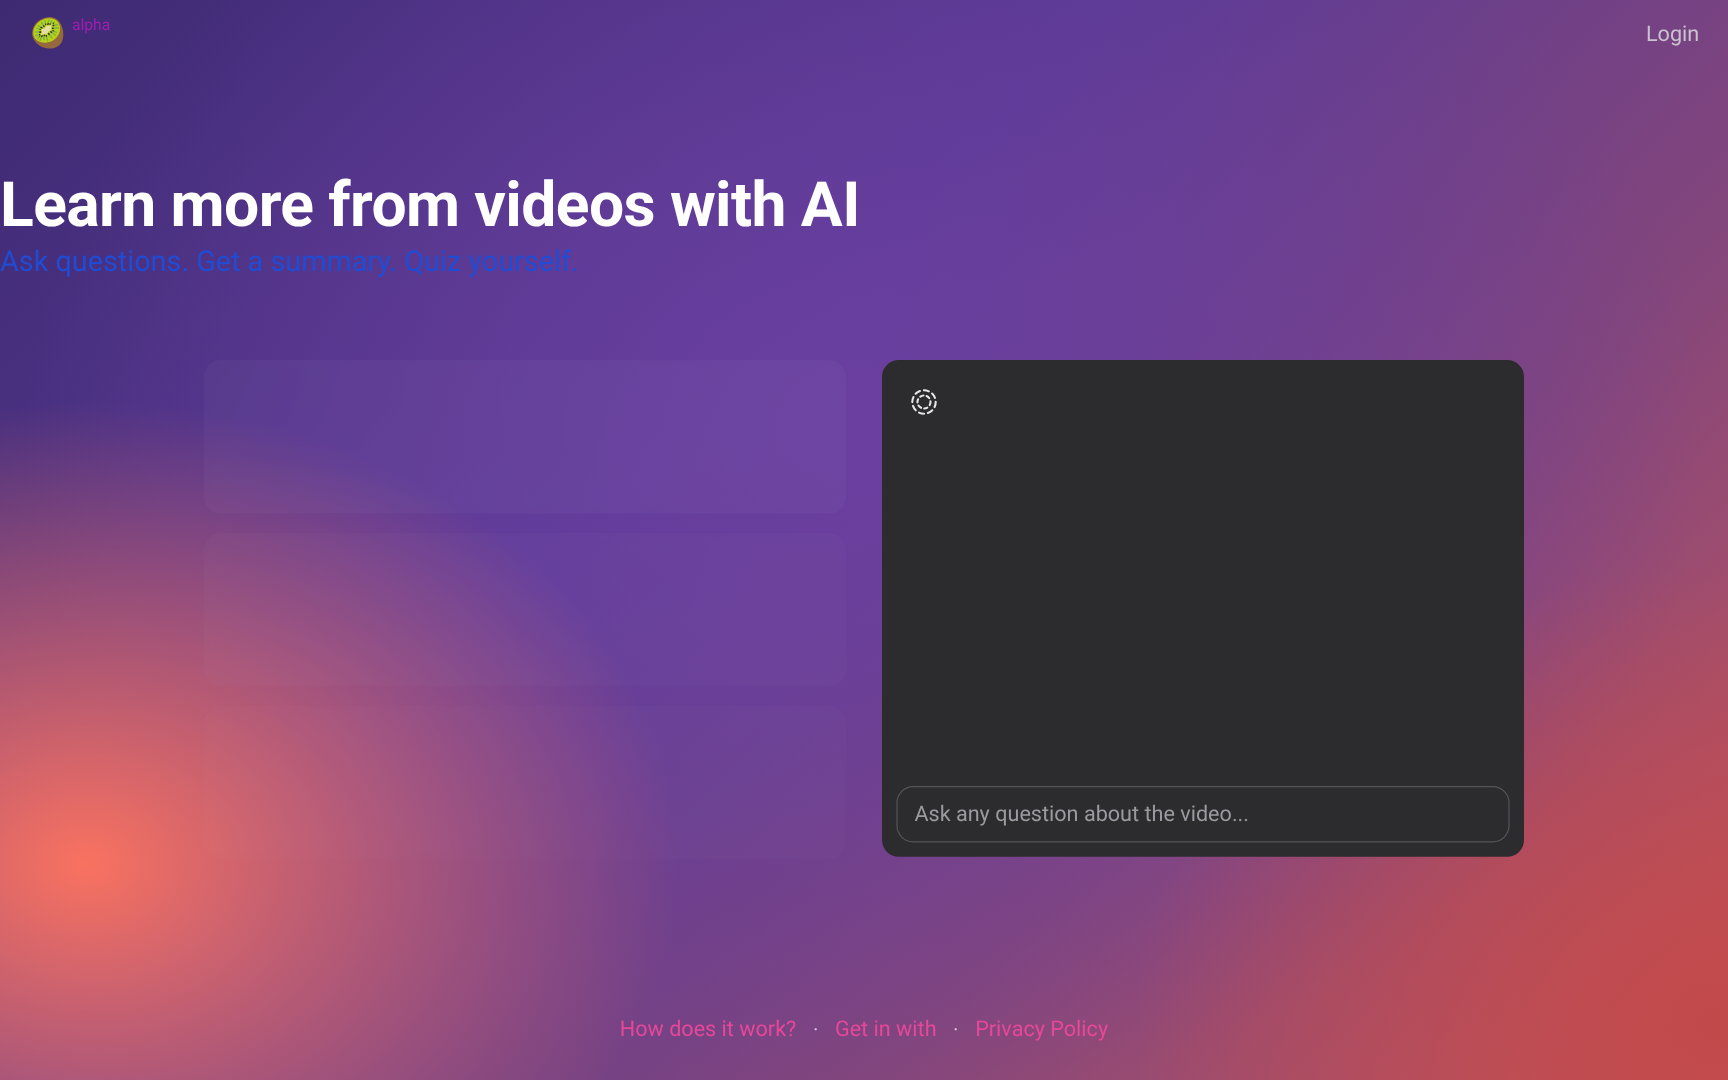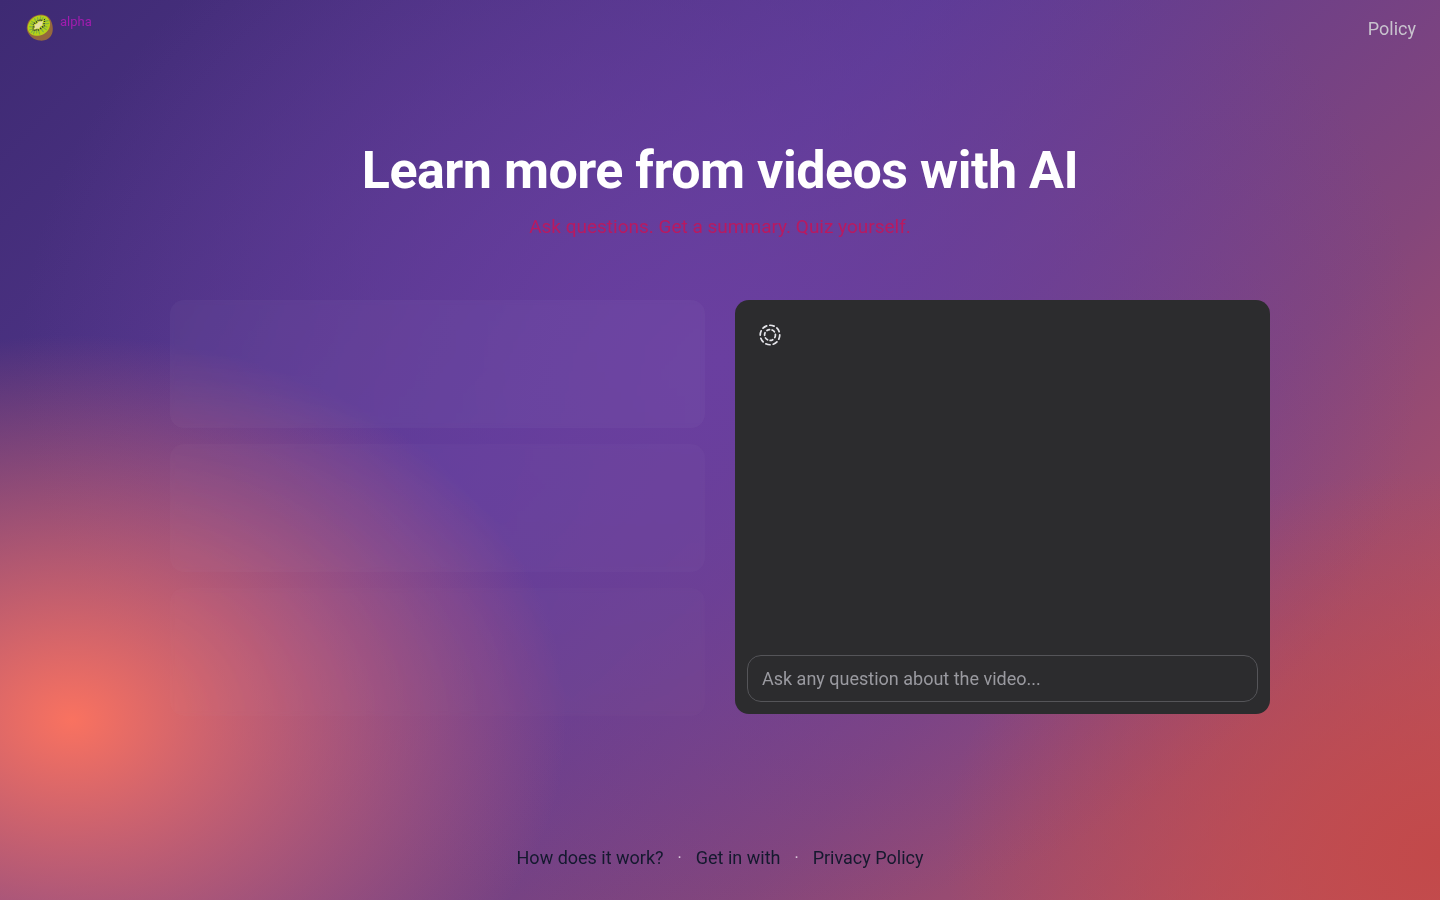--- a/index.html
+++ b/index.html
@@ -52,32 +52,32 @@
     font-size: 18px;
     text-decoration: none;
     cursor: pointer;
   }
 
   
   .hero {
     position: absolute;
     top: 140px;
     left: 0; right: 0;
-    text-align: center;
+    text-align: left;
   }
   .hero h1 {
     font-size: 52px;
     font-weight: 700;
     letter-spacing: -0.5px;
     color: #ffffff;
   }
   .hero p {
-    margin-top: 14px;
-    font-size: 19px;
-    color: #be185d;
+    margin-top: 3px;
+    font-size: 24px;
+    color: #1d4ed8;
     opacity: 0.95;
   }
 
   
   .main {
     position: absolute;
     top: 300px;
     left: 50%;
     transform: translateX(-50%);
     width: 1100px;
@@ -180,38 +180,38 @@
     left: 0; right: 0;
     display: flex;
     justify-content: center;
     align-items: center;
     gap: 14px;
     font-size: 18px;
     color: #ffffff;
     opacity: 0.95;
   }
   .footer a {
-    color: #0f172a;
+    color: #ec4899;
     text-decoration: none;
     cursor: pointer;
   }
   .footer .dot {
     opacity: 0.75;
     font-size: 16px;
   }
 </style>
 </head>
 <body>
 
 <div class="header">
   <div class="brand">
     <span class="brand-icon">🥝</span>
     <span class="brand-tag">alpha</span>
   </div>
-  <a class="login-link">Policy</a>
+  <a class="login-link">Login</a>
 </div>
 
 <div class="hero">
   <h1>Learn more from videos with AI</h1>
   <p>Ask questions. Get a summary. Quiz yourself.</p>
 </div>
 
 <div class="main">
 
   <div class="left-col">

